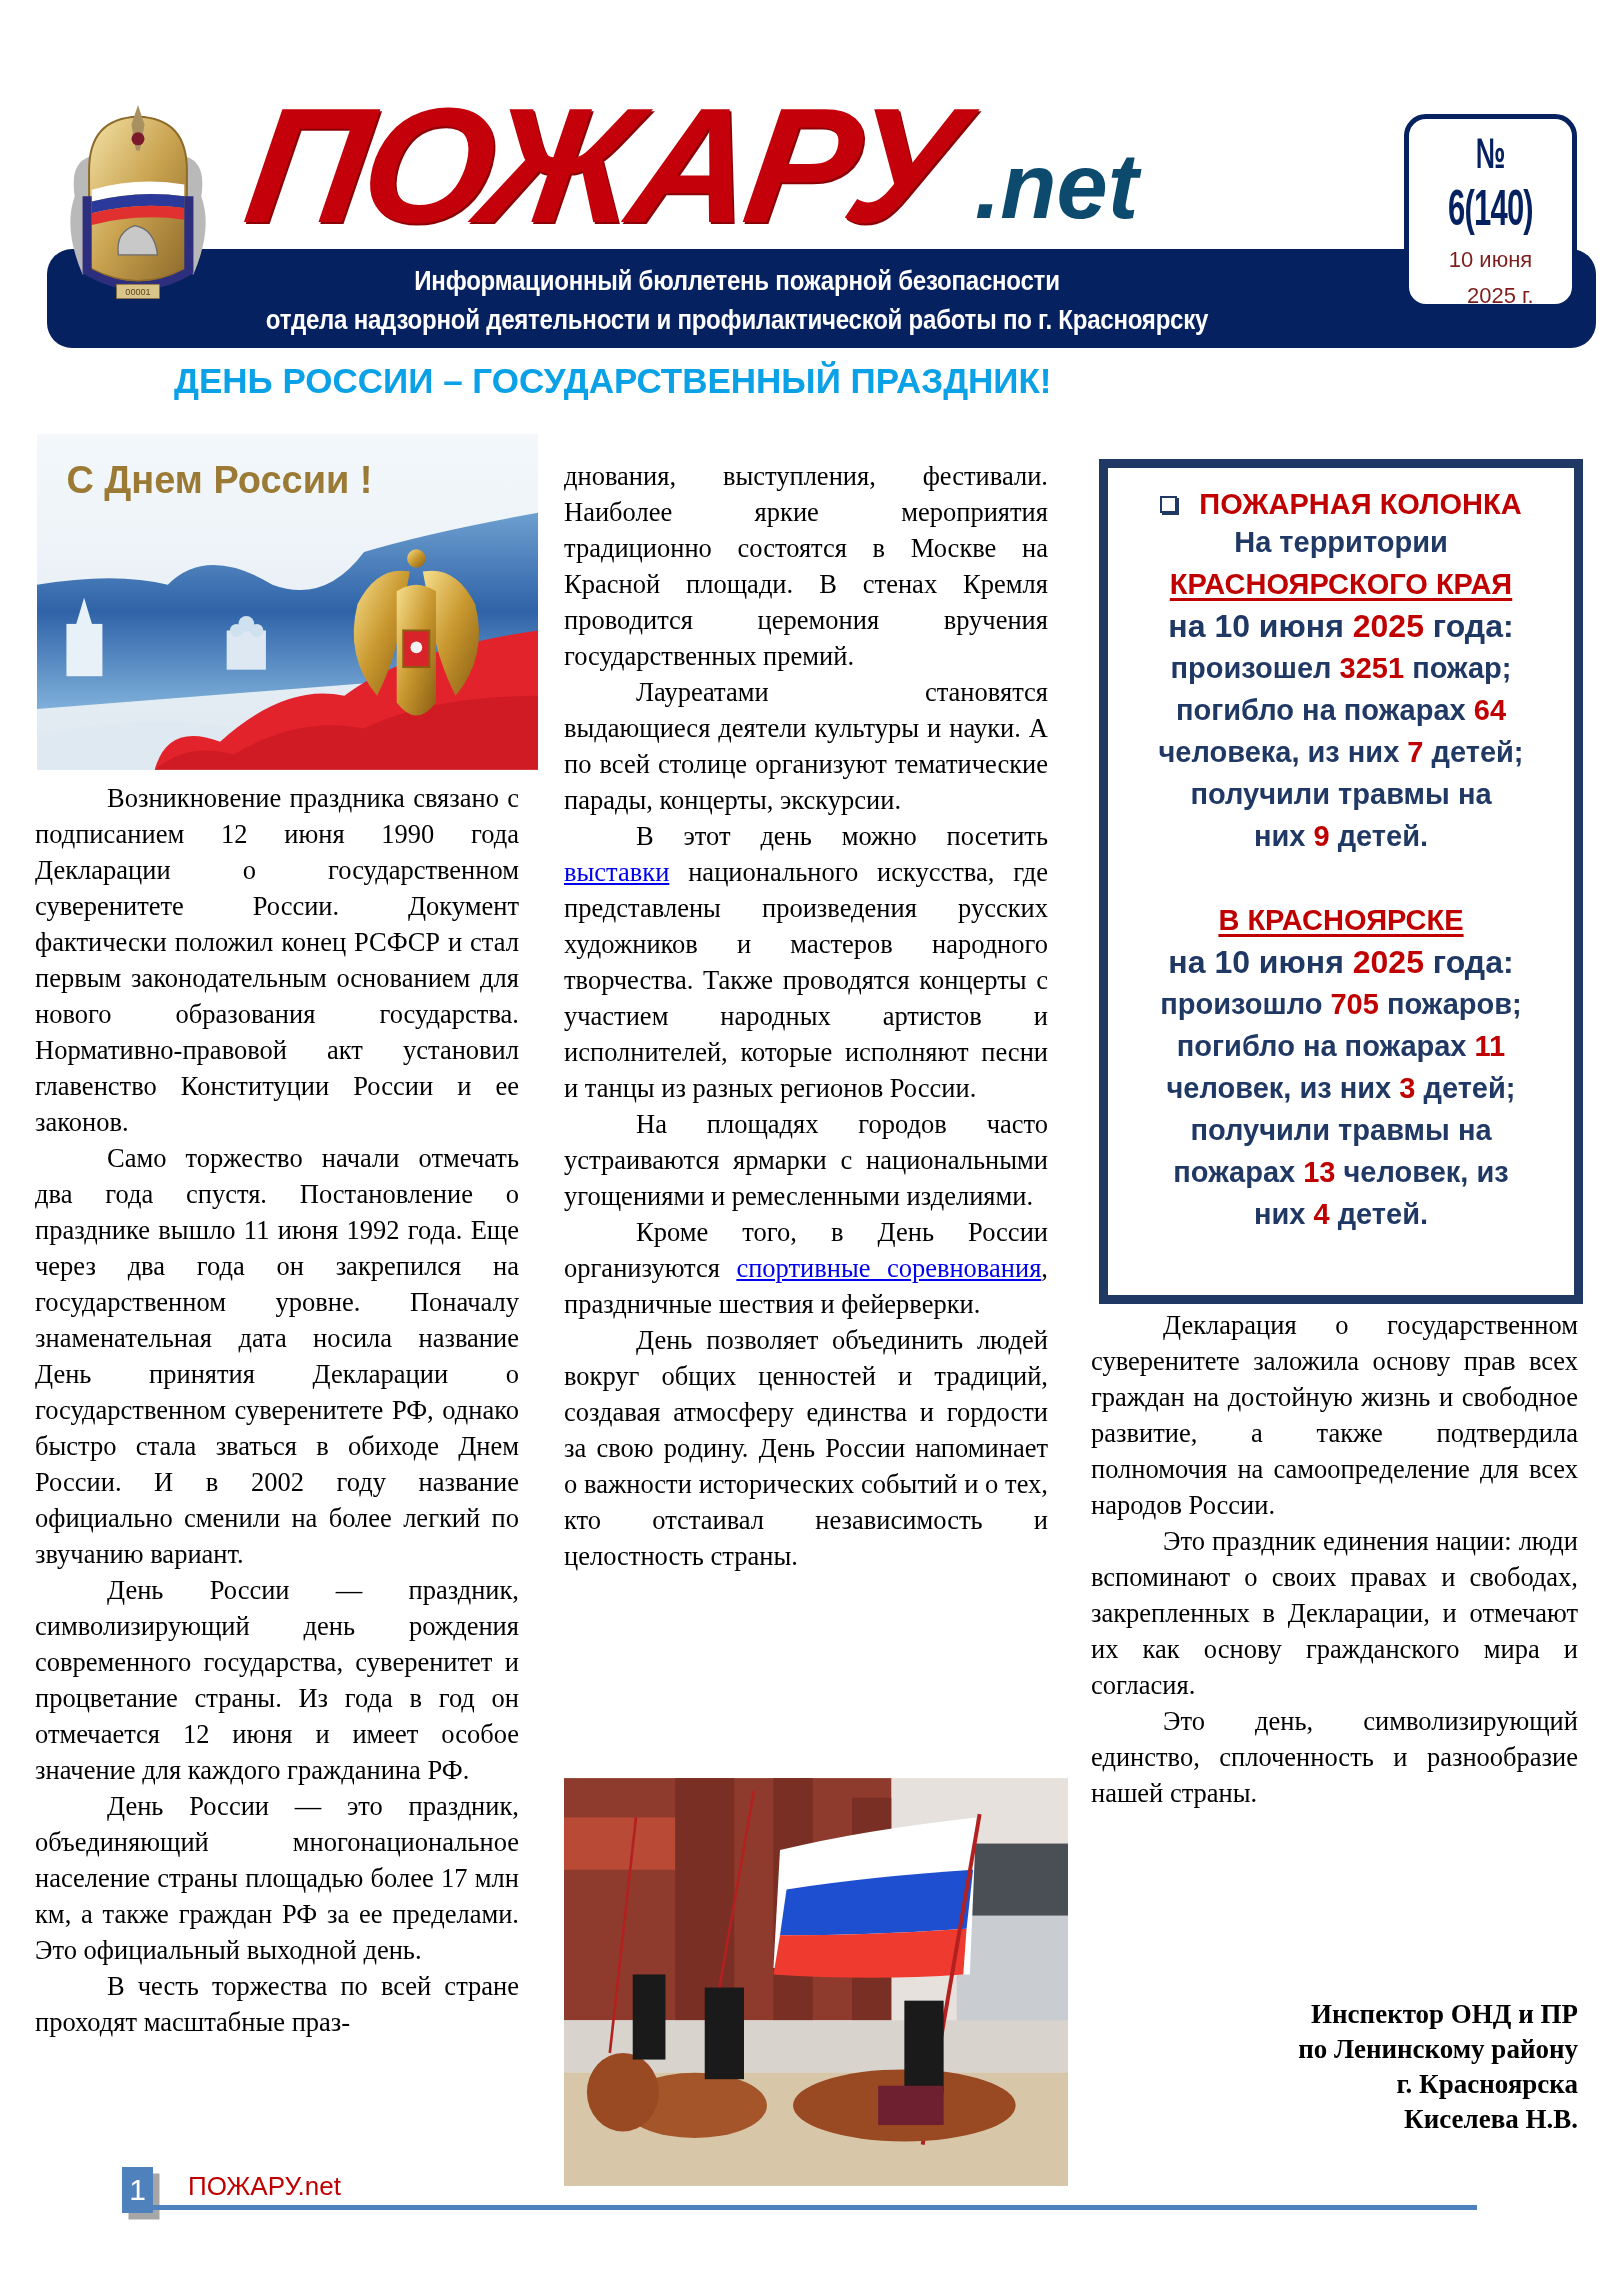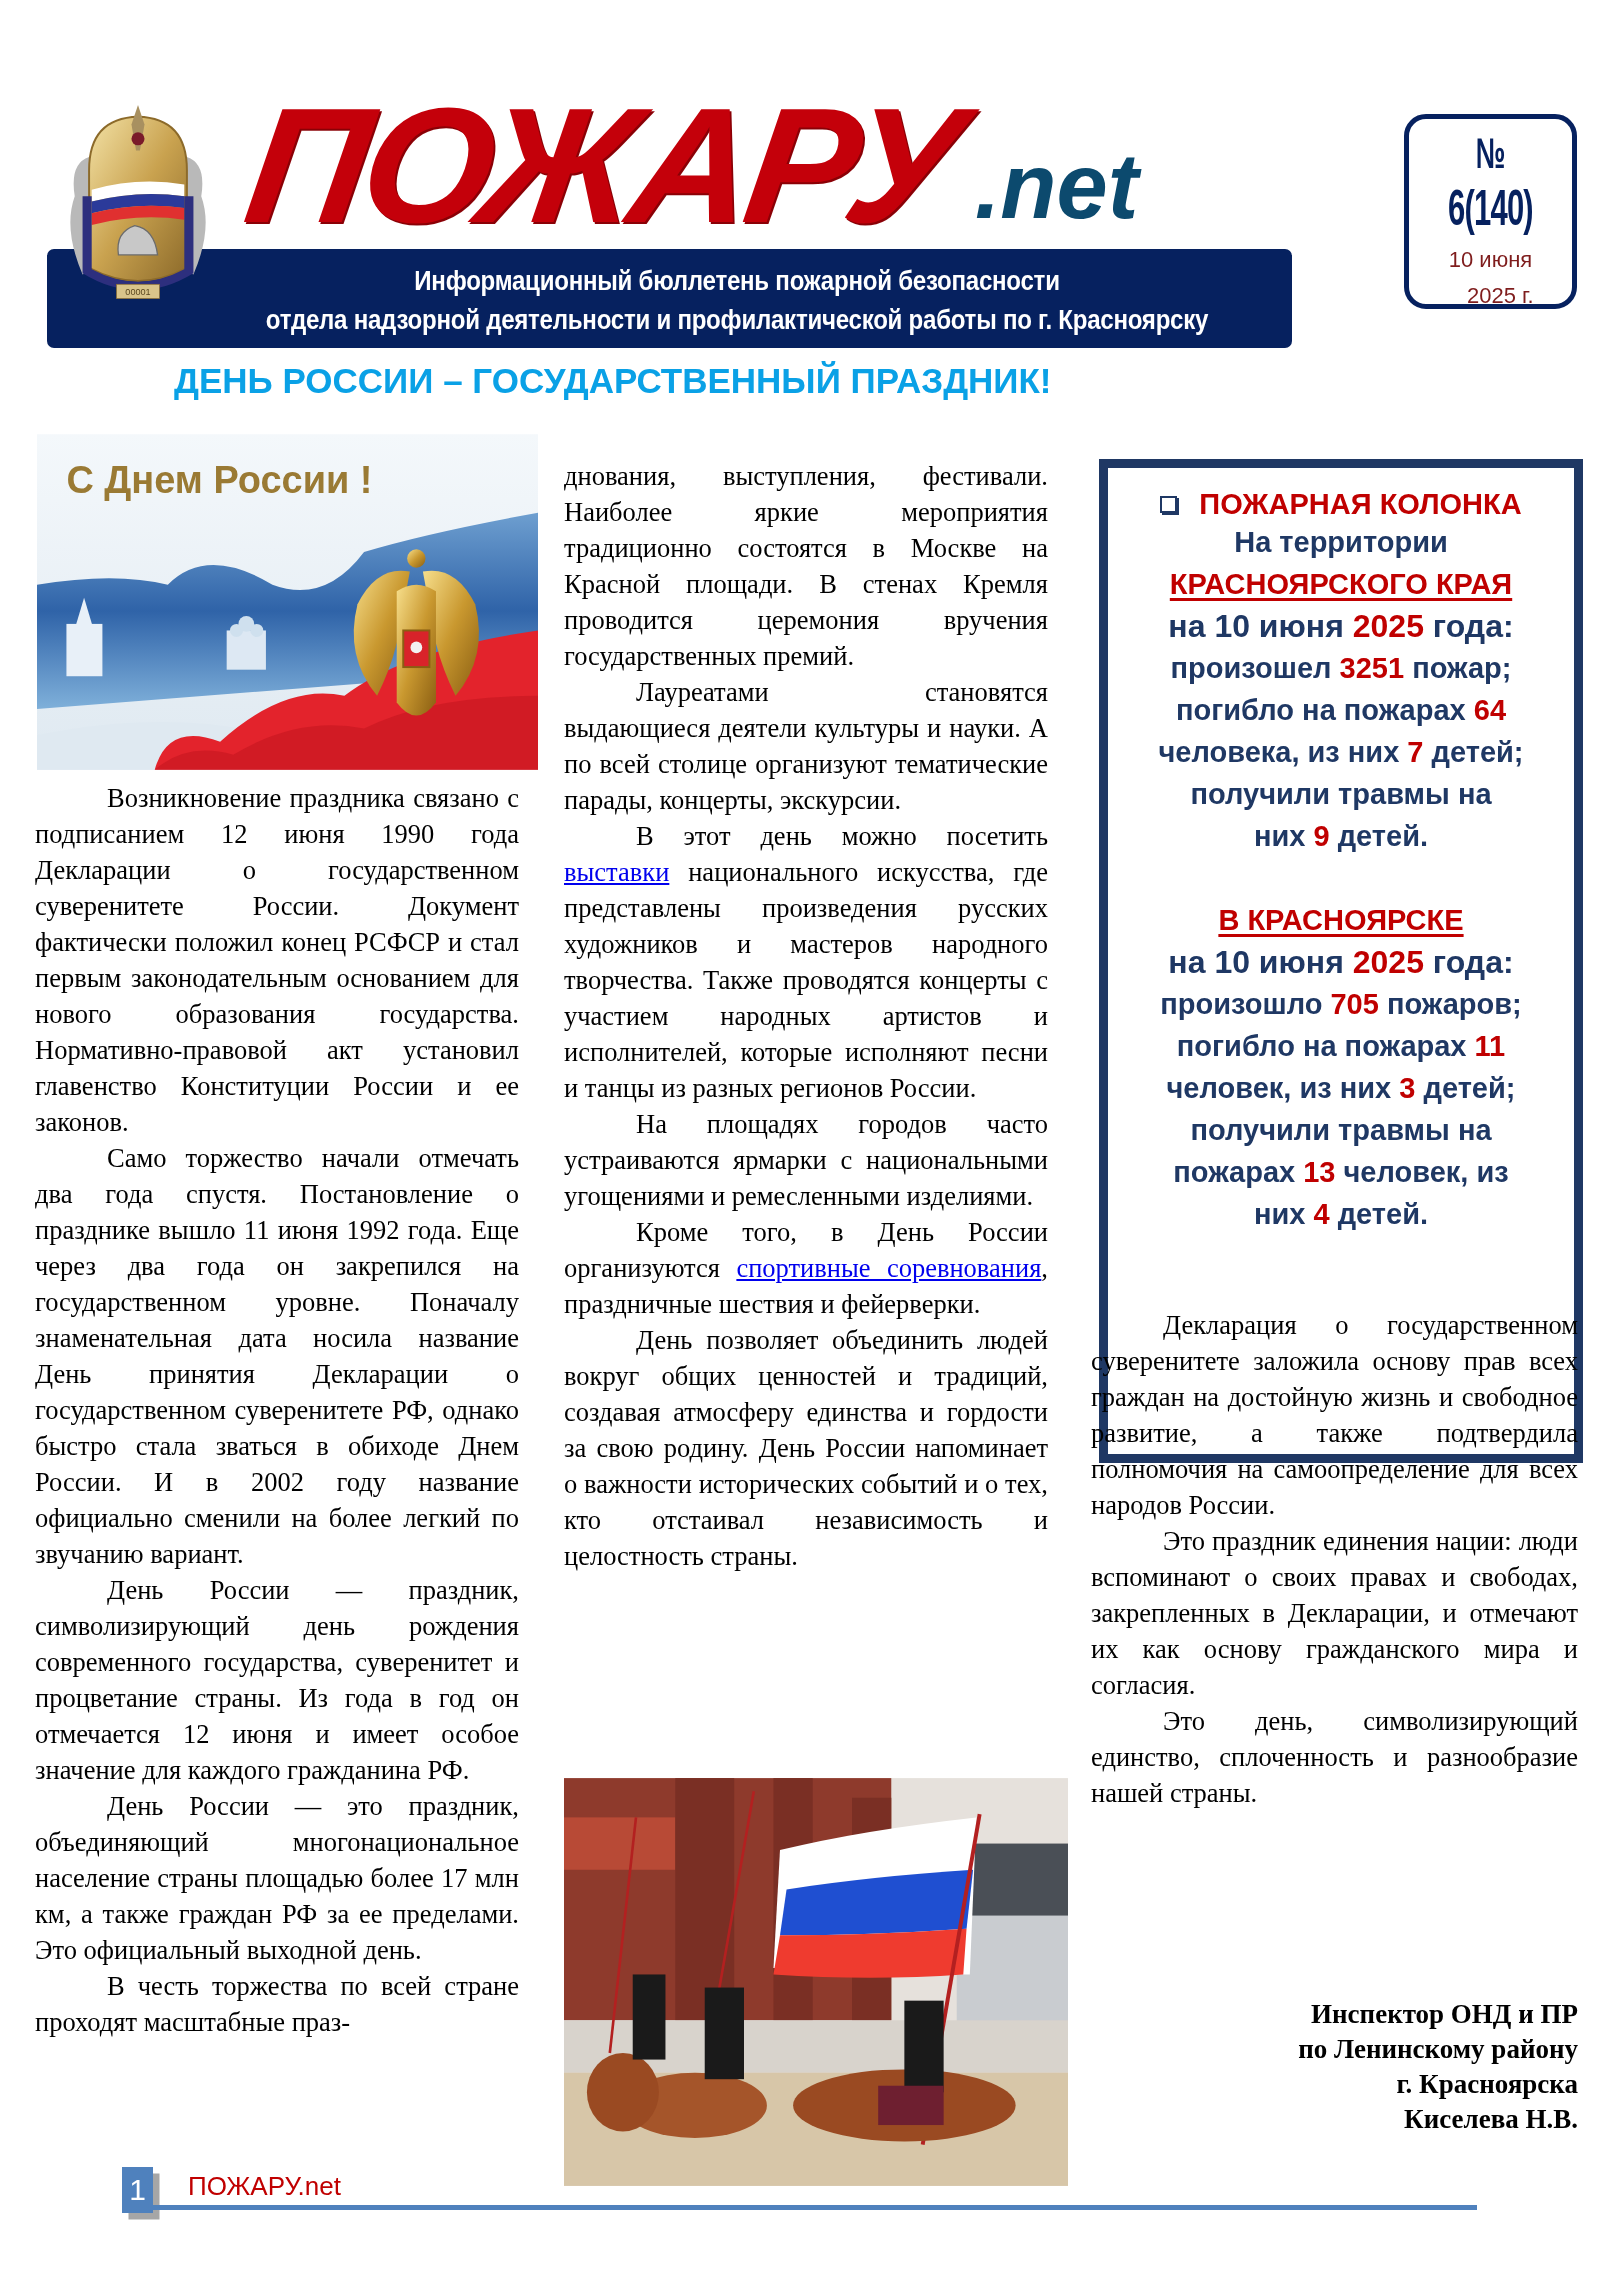--- a/index.html
+++ b/index.html
@@ -2,22 +2,22 @@
 <html style="font-size:10.5px"><head>
 <meta charset="utf-8">
 <style>
   * { box-sizing: border-box; margin: 0; padding: 0; }
   html, body { width: 1622px; height: 2295px; background: #ffffff; overflow: hidden; }
   body { position: relative; font-family: "Liberation Serif", serif; color: #000; }
 
   
   .masthead { position: absolute; left: 0; top: 0; width: 1622px; height: 353px; }
   .band {
-    position: absolute; left: 47px; top: 249px; width: 1245px; height: 99px;
-    background: #06215f; border-radius: 7px;
+    position: absolute; left: 47px; top: 249px; width: 1549px; height: 99px;
+    background: #06215f; border-radius: 25px;
   }
   .band-line1, .band-line2 {
     position: absolute; left: 0; width: 1380px; text-align: center;
     color: #fff; font-family: "Liberation Sans", sans-serif; font-weight: bold;
     font-size: 28px; letter-spacing: -0.3px; transform: scaleX(0.86); transform-origin: center;
   }
   .band-line1 { top: 15.7px; }
   .band-line2 { top: 55px; }
 
   .logo-title {
@@ -75,21 +75,21 @@
     position: absolute; left: 37px; top: 434px; width: 501px; height: 336px;
     overflow: hidden;
   }
   .photo-horses {
     position: absolute; left: 564px; top: 1778px; width: 504px; height: 408px;
     overflow: hidden;
   }
 
   
   .stats-box {
-    position: absolute; left: 1099px; top: 459px; width: 484px; height: 1004px;
+    position: absolute; left: 1099px; top: 459px; width: 484px; height: 845px;
     border: 9.2px solid #1f3864; background: #fff; text-align: center;
     font-family: "Liberation Sans", sans-serif; font-weight: bold; color: #1f3864;
   }
   .stats-header {
     margin-top: 19.6px; font-size: 29px; color: #c00000; display: flex;
     justify-content: center; align-items: center; gap: 22px;
   }
   .checkbox-icon {
     width: 17px; height: 17px; border: 2px solid #1f3864; display: inline-block;
     box-shadow: 2px 2px 0 #1f3864;

